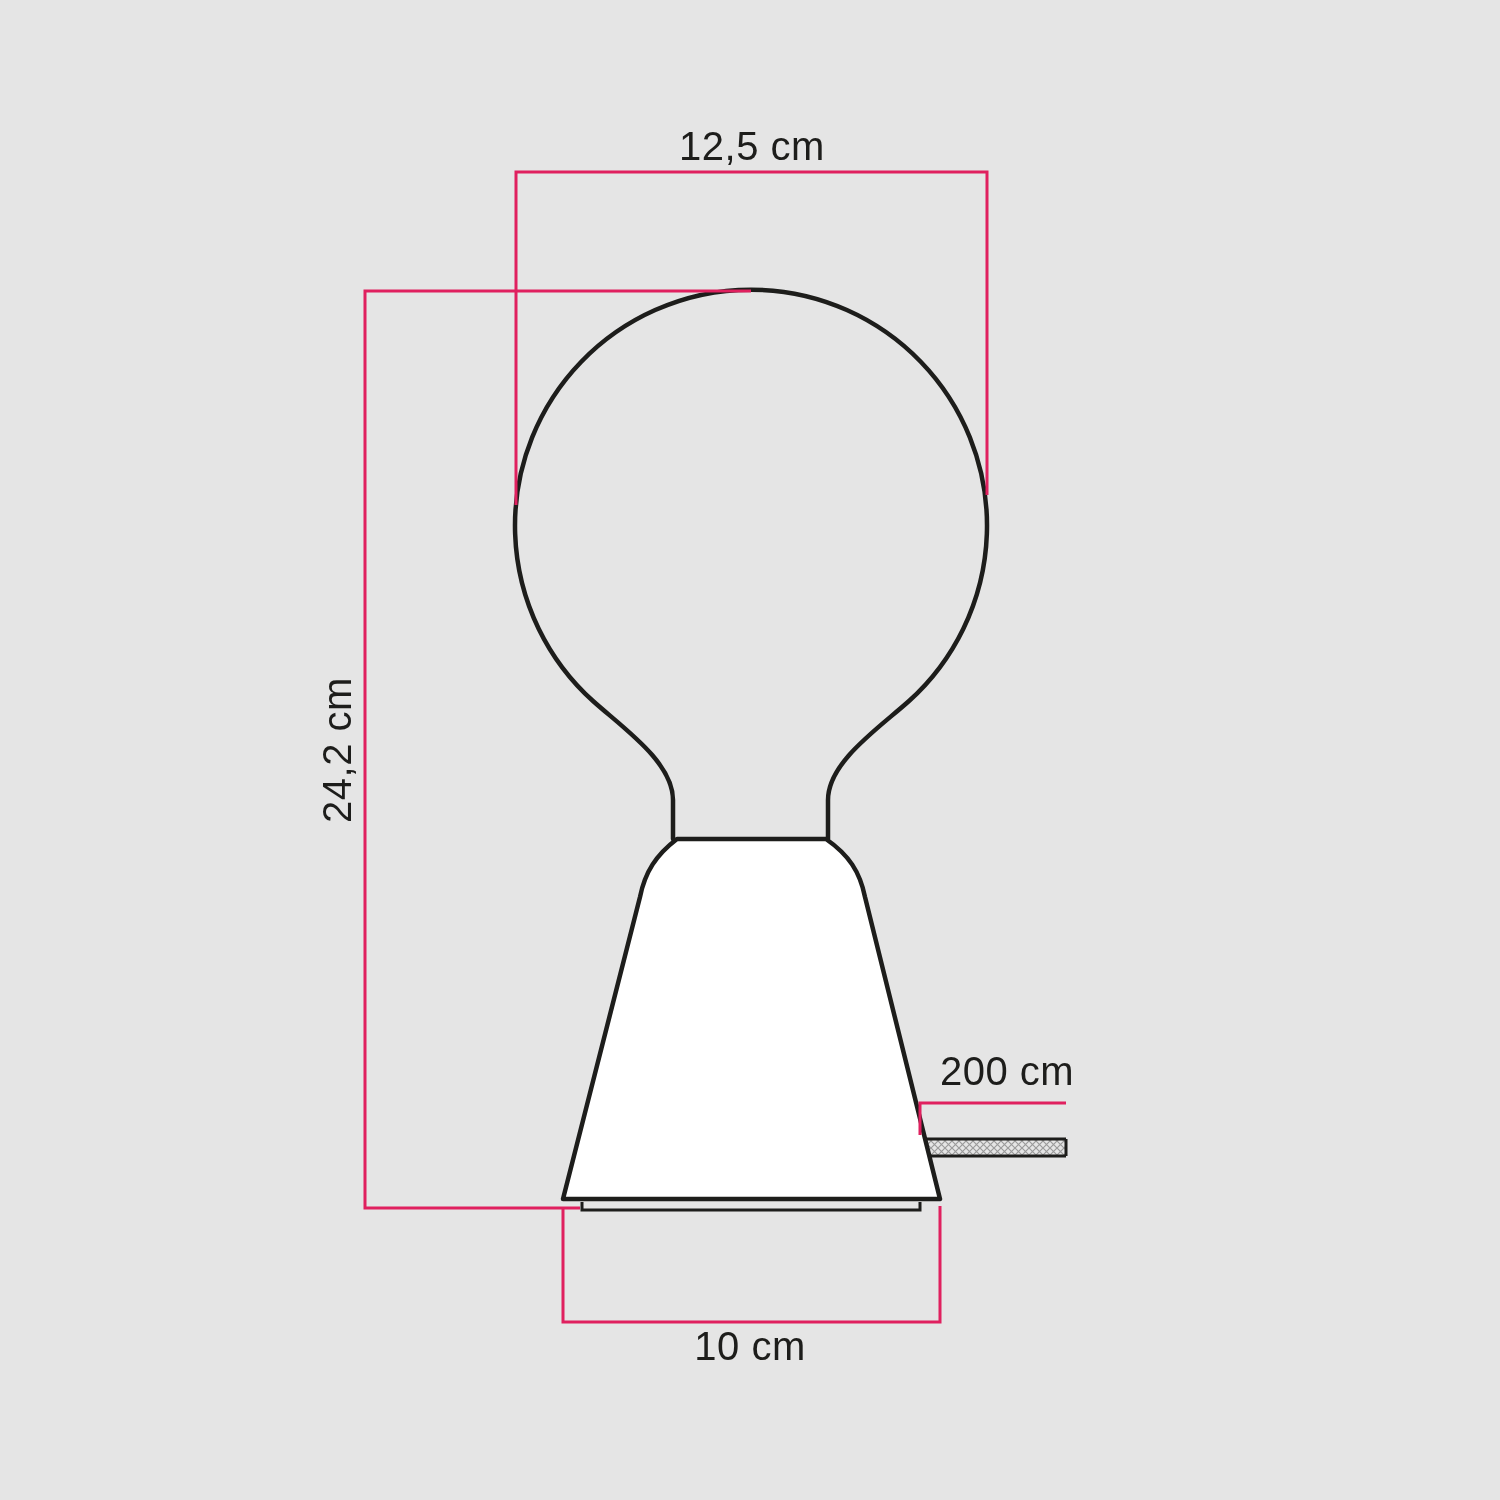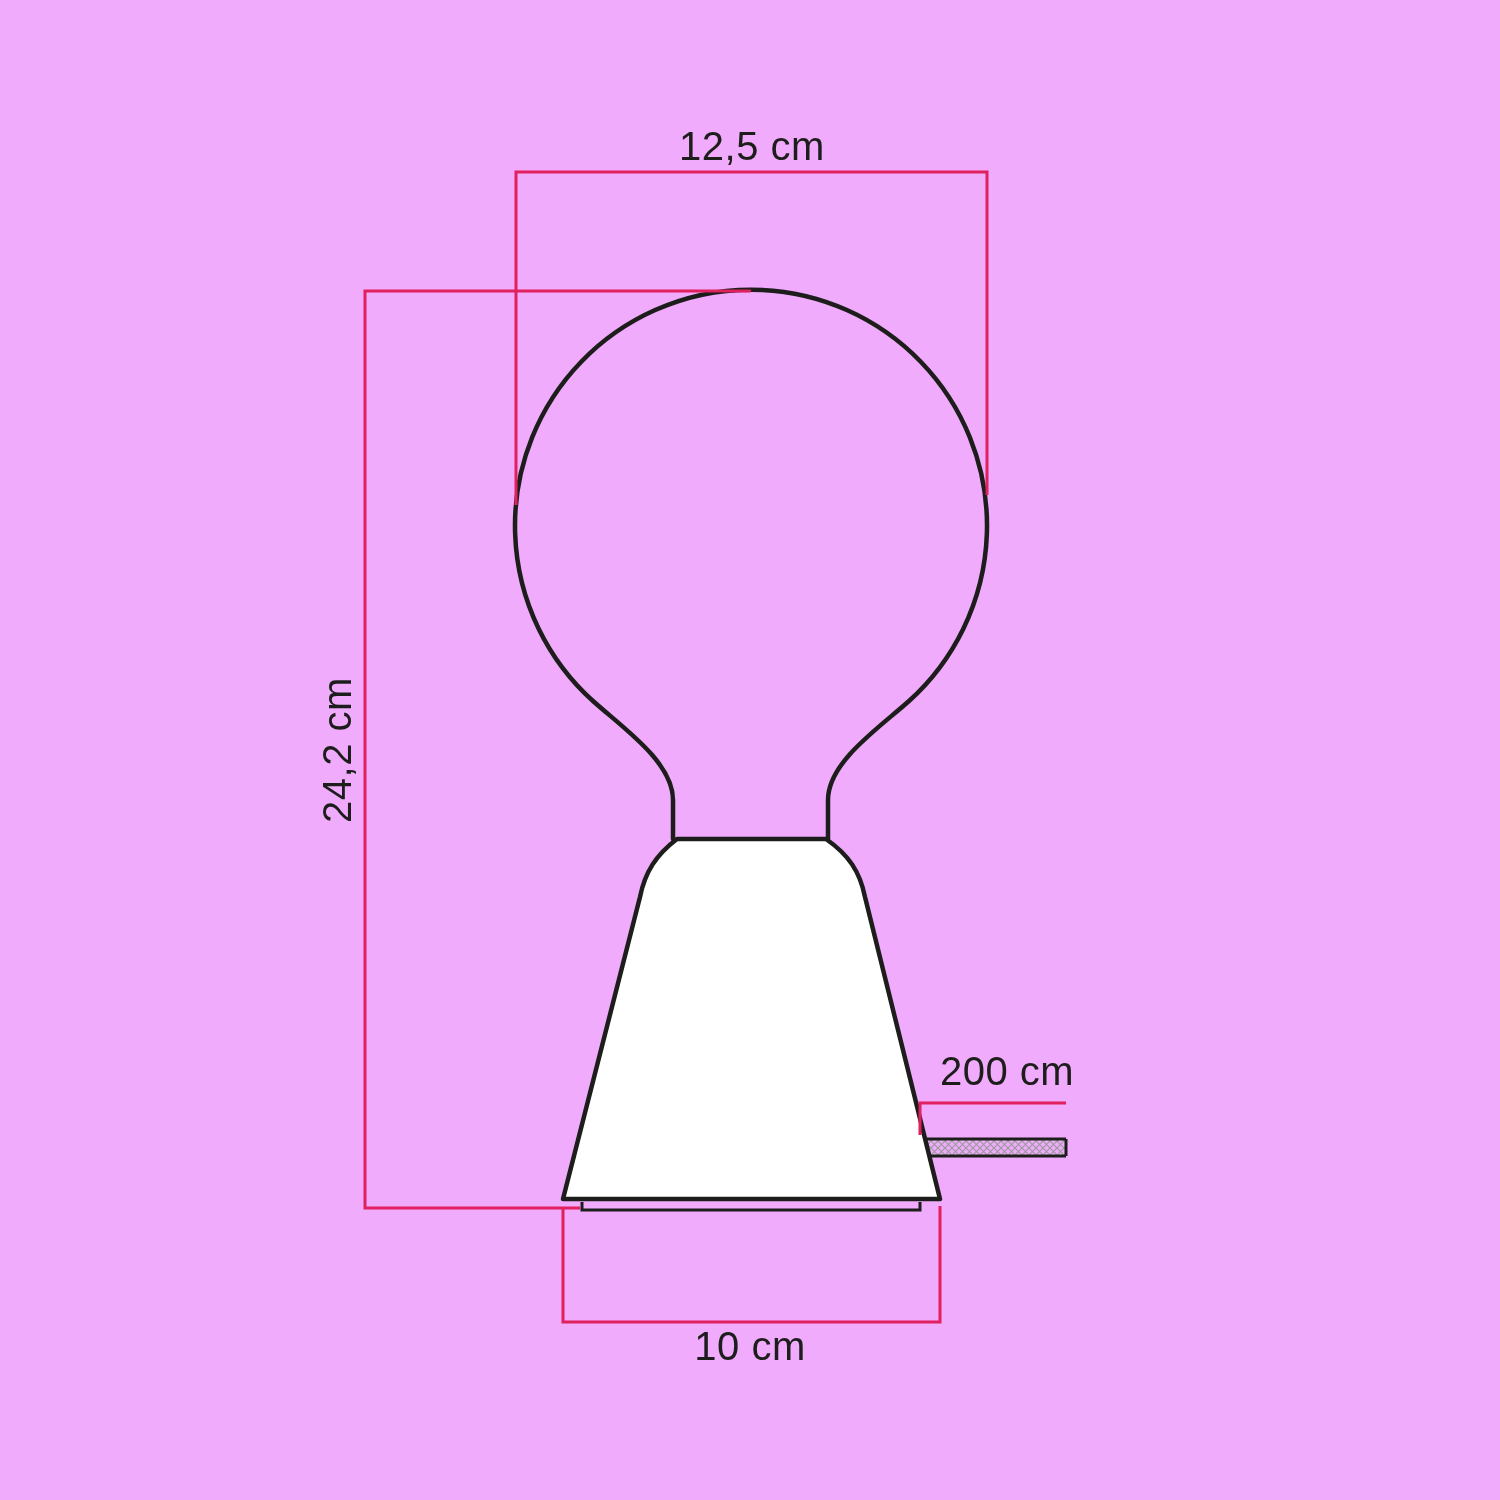--- a/index.html
+++ b/index.html
@@ -5,21 +5,21 @@
   html, body {
     margin: 0;
     padding: 0;
     background: #ffffff;
     font-family: "Liberation Sans", sans-serif;
   }
   .canvas {
     position: relative;
     width: 1500px;
     height: 1500px;
-    background: #f0abfc;
+    background: #e5e5e5;
     overflow: hidden;
   }
   svg { display: block; }
   .lamp-stroke {
     fill: none;
     stroke: #1d1d1b;
     stroke-width: 4.5;
     stroke-linecap: round;
     stroke-linejoin: round;
   }

